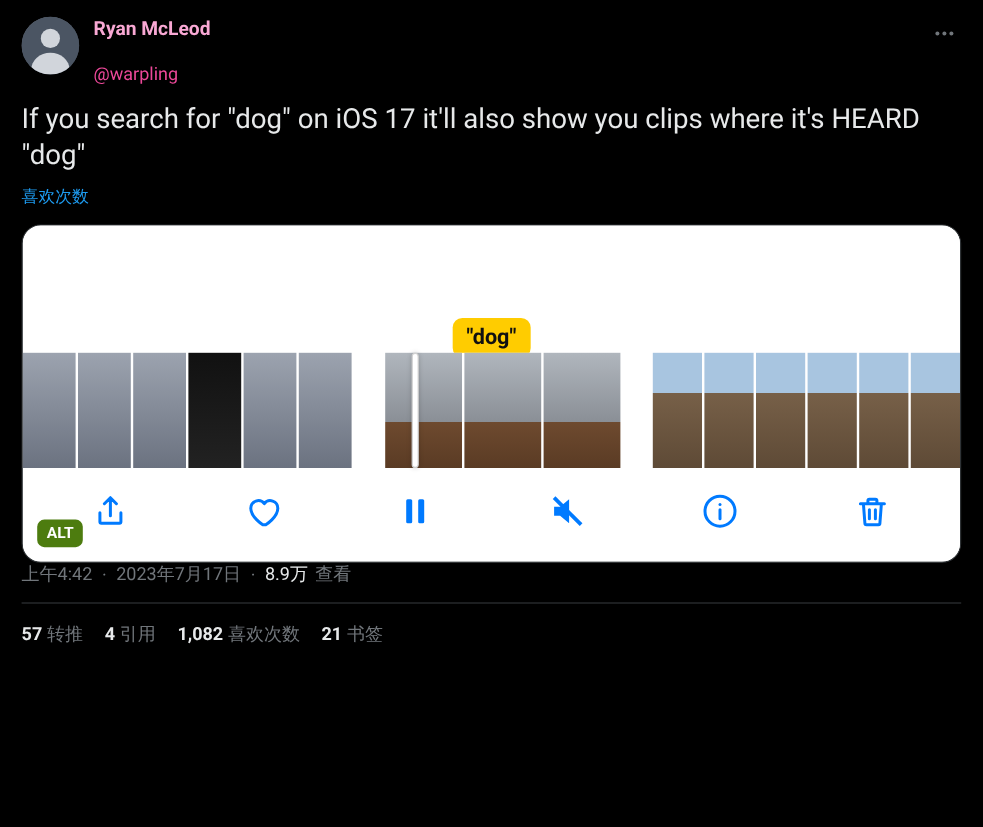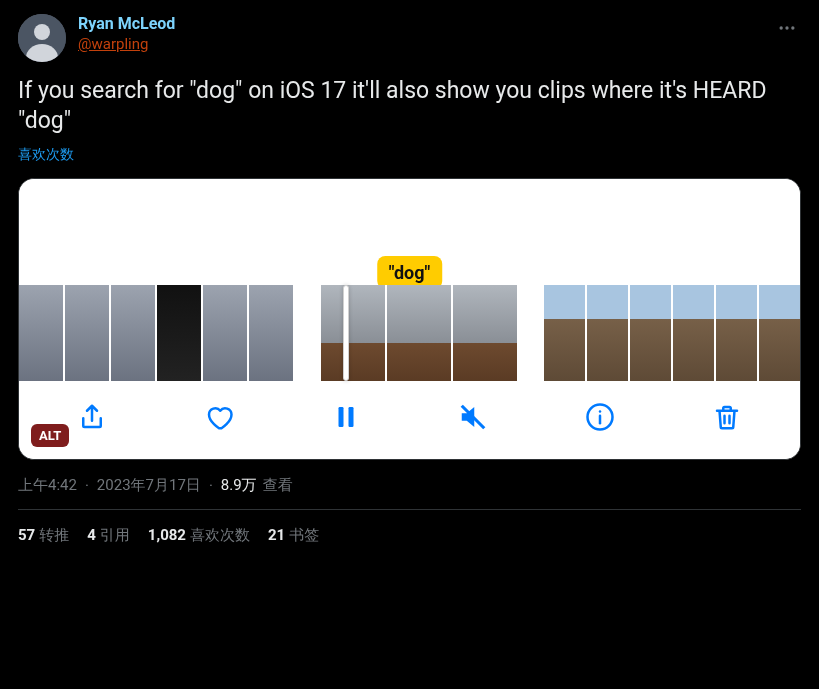--- a/index.html
+++ b/index.html
@@ -2,44 +2,44 @@
 <html><head>
 <meta charset="utf-8">
 <style>
   * { box-sizing: border-box; margin: 0; padding: 0; }
   html, body { background: #000; color: #e7e9ea; font-family: -apple-system, BlinkMacSystemFont, "Segoe UI", Roboto, Helvetica, Arial, sans-serif; width: 819px; height: 689px; overflow: hidden; }
   .tweet { padding: 14px 18px; }
   .header { display: flex; align-items: flex-start; }
   .avatar { width: 48px; height: 48px; border-radius: 50%; background: linear-gradient(135deg, #6b7280, #374151); flex-shrink: 0; overflow: hidden; }
   .avatar svg { width: 100%; height: 100%; }
   .name-col { margin-left: 12px; flex: 1; }
-  .display-name { font-weight: 700; font-size: 16px; color: #7dd3fc; }
-  .handle { color: #c2410c; font-size: 15px; margin-top: 2px; text-decoration: underline; }
+  .display-name { font-weight: 700; font-size: 16px; color: #f9a8d4; }
+  .handle { color: #ec4899; font-size: 15px; margin-top: 20px; }
   .more { color: #71767b; font-size: 20px; padding: 4px; }
   .body-text { font-size: 23px; line-height: 1.3; margin-top: 14px; color: #e7e9ea; }
   .translate { color: #1d9bf0; font-size: 14px; margin-top: 10px; cursor: pointer; }
   .media-card { margin-top: 14px; background: #fff; border-radius: 16px; overflow: hidden; border: 1px solid #2f3336; position: relative; }
   .white-band { height: 106px; background: #fff; position: relative; }
   .dog-label { position: absolute; left: 50%; transform: translateX(-50%); bottom: -4px; background: #ffcc00; color: #111; font-weight: 700; font-size: 18px; padding: 6px 12px; border-radius: 8px; }
   .marker { position: absolute; left: 462px; top: 118px; width: 18px; height: 6px; background: #ffcc00; border-radius: 2px; }
   .timeline { display: flex; align-items: stretch; height: 96px; background: #fff; gap: 0; }
   .clip-group { display: flex; gap: 2px; }
   .clip { height: 96px; background: linear-gradient(180deg, #9ca3af, #6b7280); position: relative; overflow: hidden; }
   .clip.dark { background: linear-gradient(180deg, #111, #222); }
   .clip.dog { background: linear-gradient(180deg, #b0b6bd 0%, #8a8f96 60%, #6e4a2f 60%, #5a3b24 100%); }
   .clip.deck { background: linear-gradient(180deg, #a8c5e0 0%, #a8c5e0 35%, #776048 35%, #5e4a36 100%); }
   .gap-white { width: 40px; background: #fff; }
   .playhead { position: absolute; left: 324px; top: 0; width: 6px; height: 100%; background: #fff; border: 1px solid #d0d0d0; border-radius: 3px; box-shadow: 0 0 4px rgba(0,0,0,0.2); }
   .timeline-wrapper { position: relative; }
   .toolbar { display: flex; justify-content: space-around; align-items: center; padding: 18px 10px 24px; background: #fff; }
   .tool-btn { width: 36px; height: 36px; display: flex; align-items: center; justify-content: center; color: #007aff; cursor: pointer; }
   .tool-btn svg { width: 30px; height: 30px; stroke: currentColor; fill: none; stroke-width: 2; }
   .tool-btn.filled svg { fill: currentColor; stroke: none; }
-  .alt-badge { position: absolute; left: 12px; bottom: 12px; background: #7f1d1d; color: #fff; font-weight: 700; font-size: 13px; padding: 4px 8px; border-radius: 6px; }
-  .meta { color: #71767b; font-size: 15px; margin-top: 16px; display: flex; align-items: flex-end; gap: 4px; }
+  .alt-badge { position: absolute; left: 12px; bottom: 12px; background: #4d7c0f; color: #fff; font-weight: 700; font-size: 13px; padding: 4px 8px; border-radius: 6px; }
+  .meta { color: #71767b; font-size: 15px; margin-top: 0; display: flex; align-items: flex-end; gap: 4px; }
   .meta .dot::before { content: "·"; margin: 0 4px; }
   .meta .views-num { color: #e7e9ea; font-weight: 400; }
   .divider { border: none; border-top: 1px solid #2f3336; margin-top: 14px; }
   .stats { display: flex; gap: 18px; padding-top: 16px; color: #71767b; font-size: 15px; }
   .stat .num { color: #e7e9ea; font-weight: 700; margin-right: 4px; }
 </style>
 </head>
 <body>
 
 <div class="tweet">

